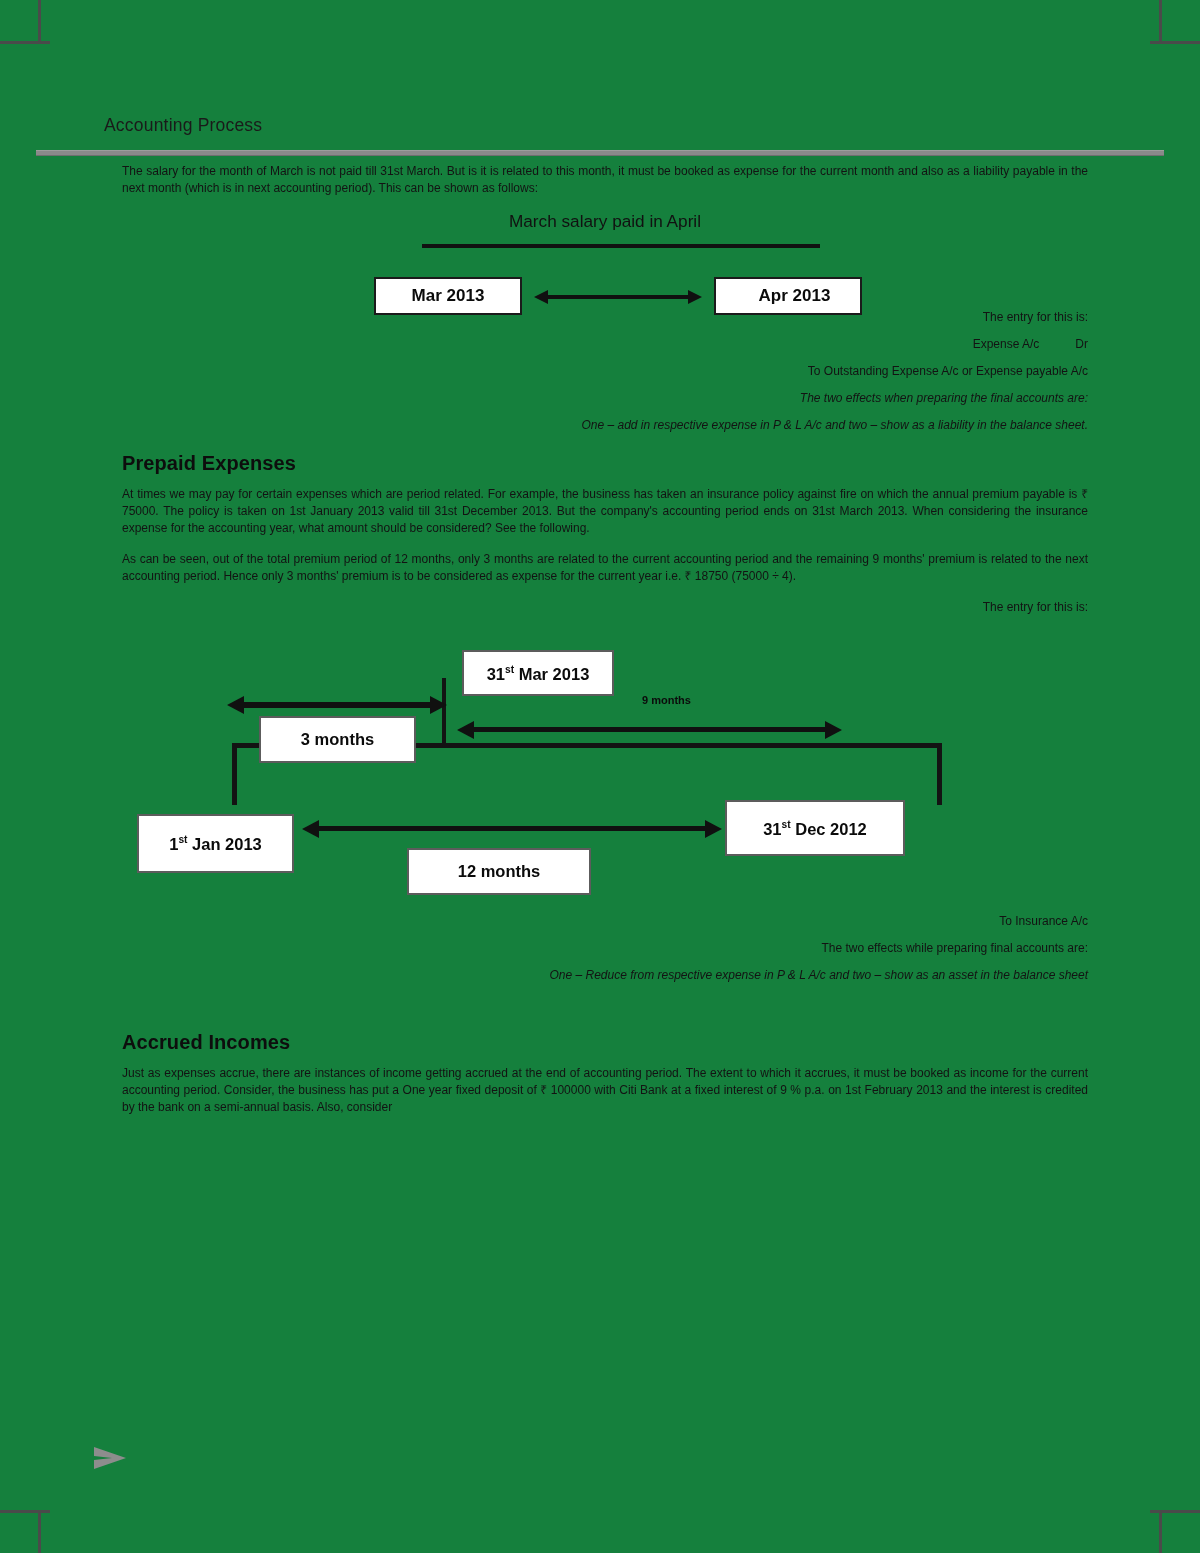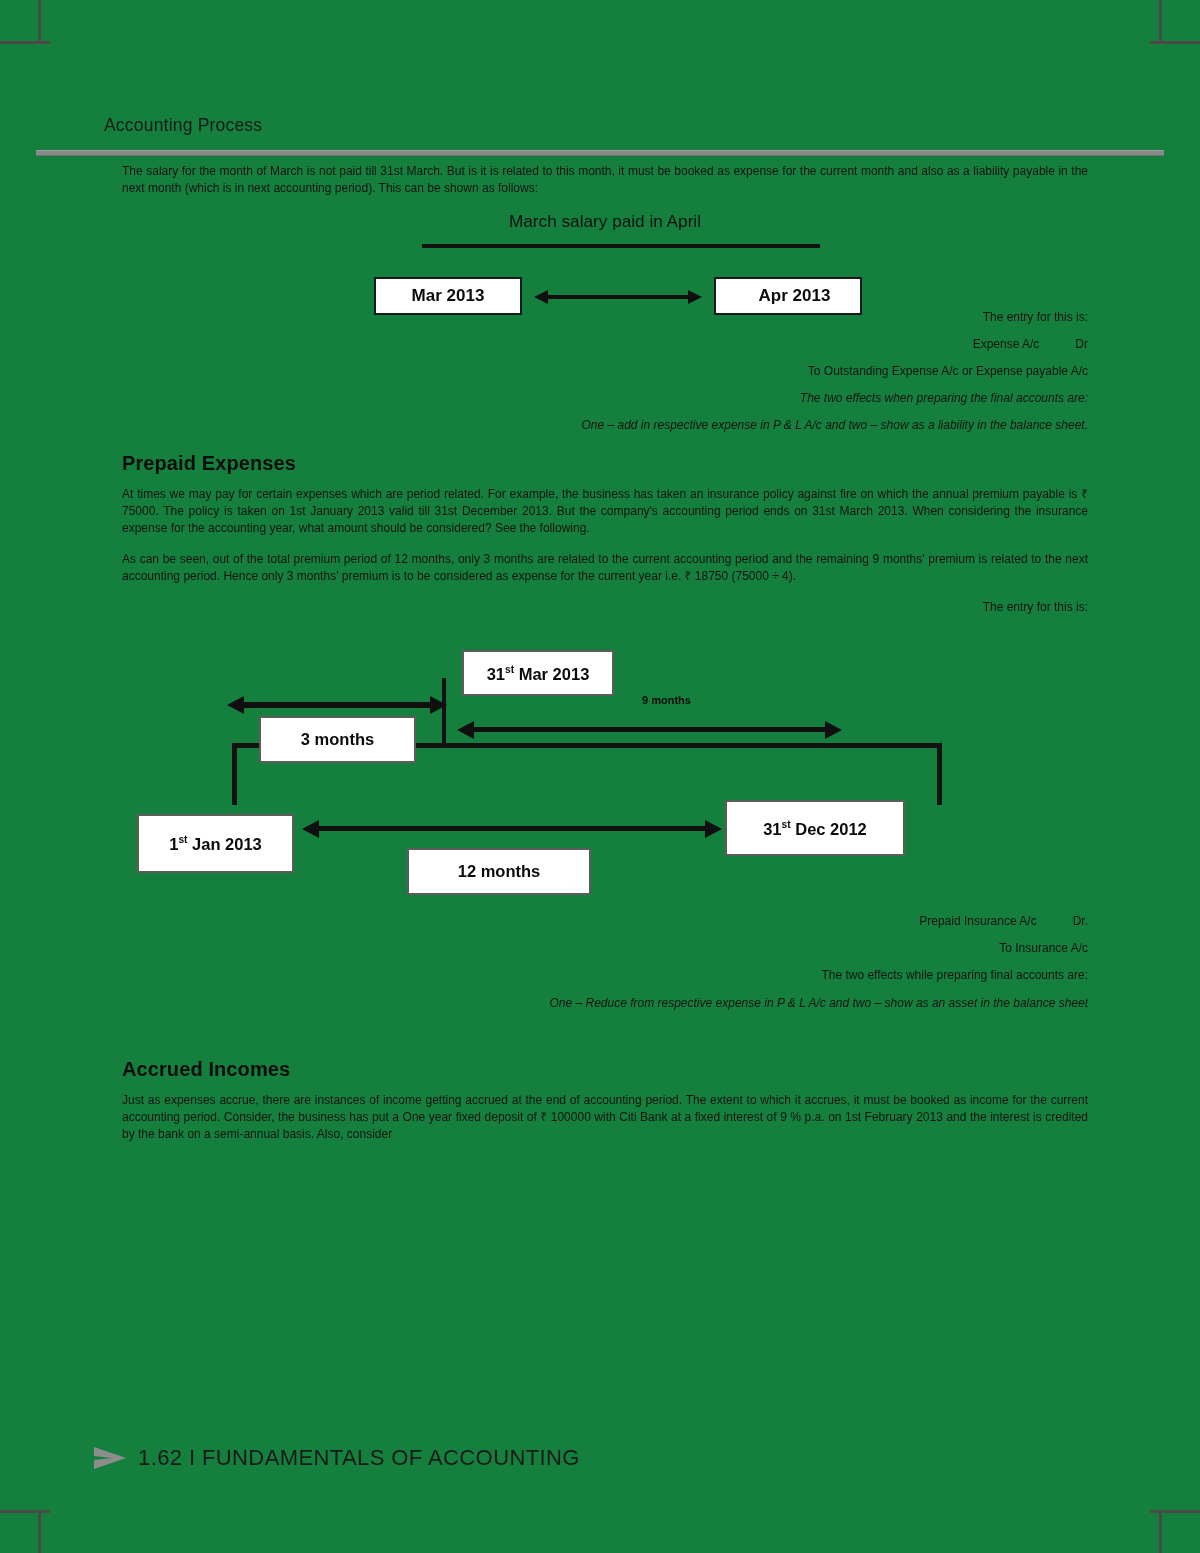--- a/index.html
+++ b/index.html
@@ -364,29 +364,27 @@
         <span><span>1</span><sup>st</sup><span> Jan 2013</span></span>
       </div>
 
       <div class="d2-box b-dec">
         <span><span>31</span><sup>st</sup><span> Dec 2012</span></span>
       </div>
 
       <div class="d2-box b-12m">12 months</div>
     </div>
 
-    <p class="body nojust tight gapbefore">Prepaid Insurance A/c   Dr.</p>
     <p class="body nojust tight indent1">To Insurance A/c</p>
     <p class="body nojust tight">The two effects while preparing final accounts are:</p>
     <p class="body nojust ital">One – Reduce from respective expense in P &amp; L A/c and two – show as an asset in the balance sheet</p>
 
     <div class="sec-head" style="margin-top:46px;">Accrued Incomes</div>
     <p class="body">Just as expenses accrue, there are instances of income getting accrued at the end of accounting period. The extent to which it accrues, it must be booked as income for the current accounting period. Consider, the business has put a One year fixed deposit of ₹ 100000 with Citi Bank at a fixed interest of 9 % p.a. on 1st February 2013 and the interest is credited by the bank on a semi-annual basis. Also, consider</p>
   </div>
 
   <div class="footer">
     <svg class="footer-chevron" viewBox="0 0 36 30">
       <polygon points="2,4 2,13 20,15 2,17 2,26 34,15" fill="#8d8d8d"></polygon>
     </svg>
-    <span class="footer-text">1.62 I FUNDAMENTALS OF ACCOUNTING</span>
   </div>
 
 </div>
 
 </body></html>

